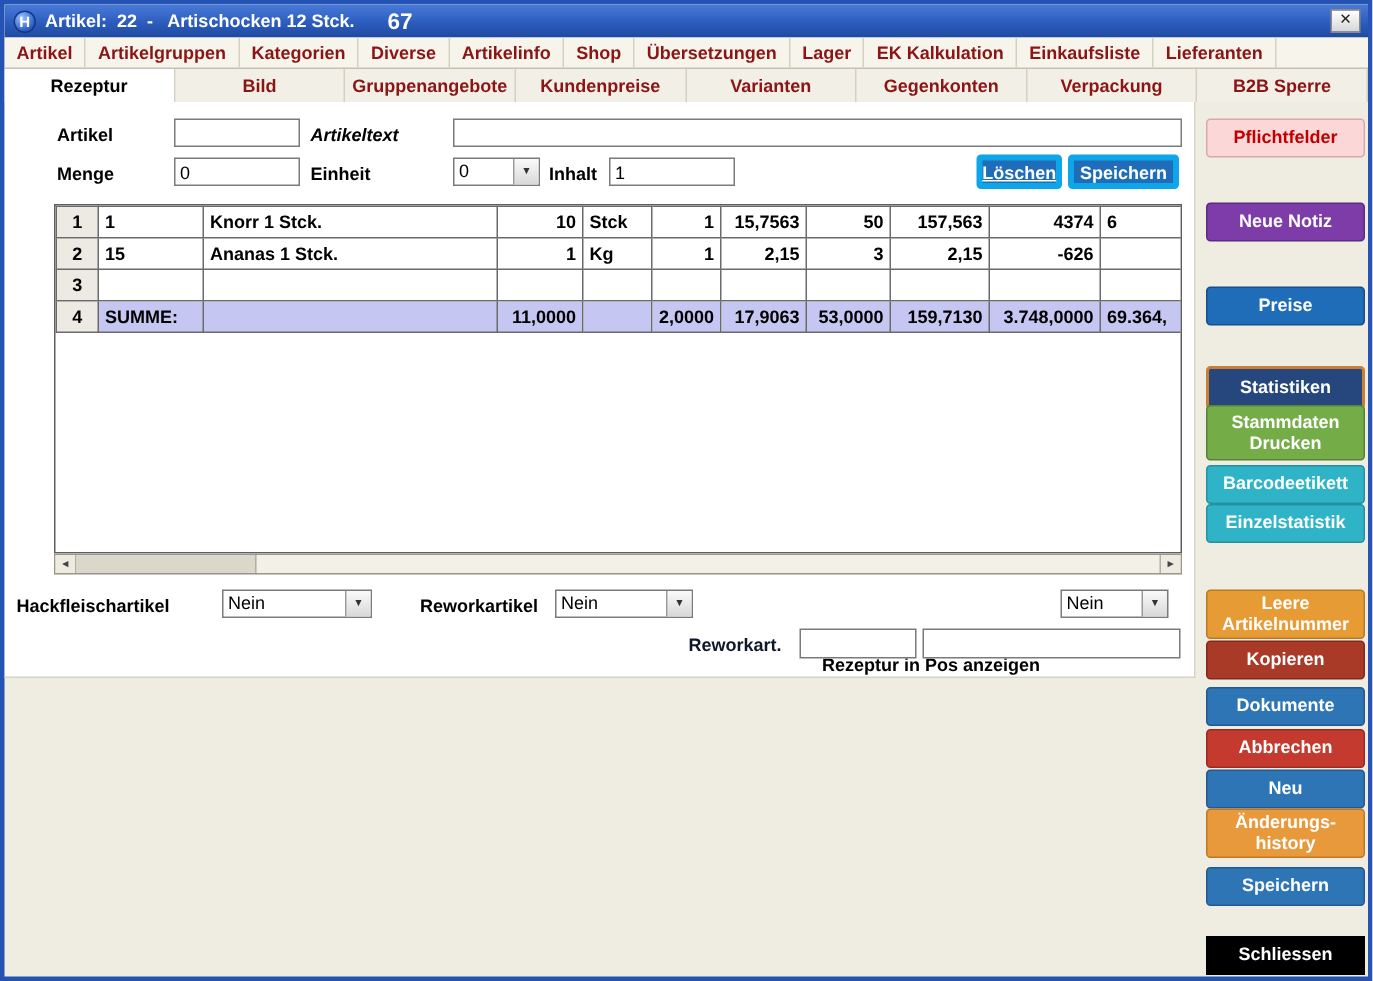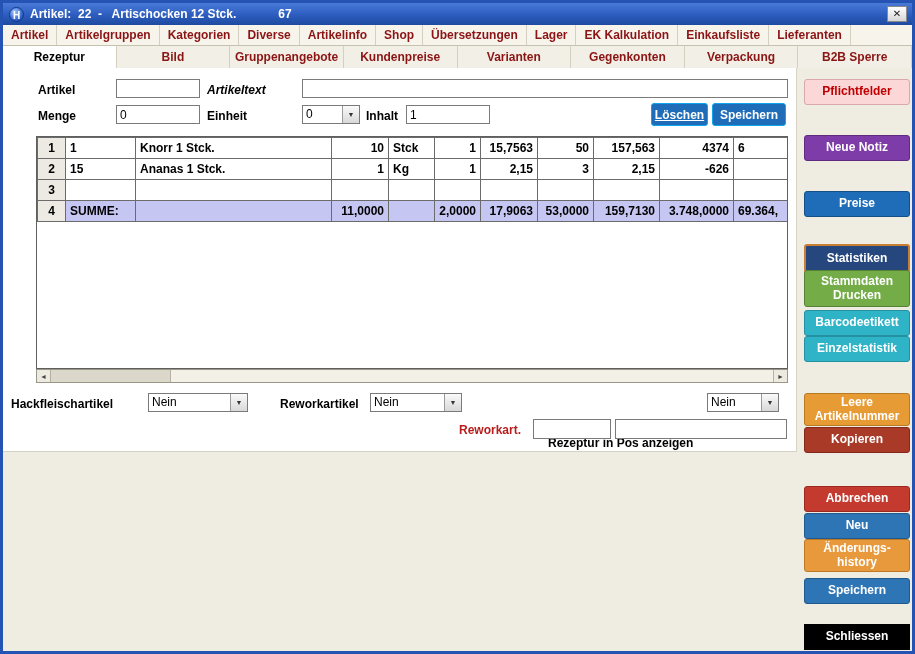--- a/index.html
+++ b/index.html
@@ -16,21 +16,21 @@
     background:linear-gradient(180deg,#4a7ad8 0%,#2c5cbe 55%,#1e4aa0 100%);
     display:flex;align-items:center;padding:0 6px;color:#fff;
   }
   .app-icon{
     width:15px;height:15px;border-radius:50%;
     background:radial-gradient(circle at 35% 30%,#9fc4ff,#2a5cc8 70%);
     color:#fff;font-size:10px;font-weight:bold;line-height:15px;text-align:center;
     margin-right:6px;border:1px solid #123a80;
   }
   .title-text{font-size:12px;font-weight:bold;white-space:pre;}
-  .title-count{font-size:12px;font-weight:bold;margin-left:42px;}
+  .title-count{font-size:15px;font-weight:bold;margin-left:22px;}
   .close-btn{
     position:absolute;right:5px;top:3px;width:20px;height:16px;
     background:linear-gradient(#ffffff,#d6d6d6);
     border:1px solid #8a8a8a;color:#222;font-size:10px;line-height:14px;
     text-align:center;cursor:pointer;
   }
   
   .tabs1{
     position:absolute;left:0;top:22px;right:0;height:21px;
     background:#f7f4ec;border-bottom:1px solid #c6c2b0;
@@ -66,21 +66,21 @@
     display:flex;align-items:stretch;cursor:pointer;
   }
   .combo .val{flex:1;font-size:12px;padding:1px 3px 0 3px;overflow:hidden;white-space:nowrap;}
   .combo .arrow{
     width:17px;background:linear-gradient(#fafafa,#d8d8d8);
     border-left:1px solid #9a9a9a;display:flex;align-items:center;justify-content:center;
     font-size:7px;color:#333;
   }
   .fbtn{
     position:absolute;background:#1f6cb8;color:#fff;font-weight:bold;font-size:12px;
-    border:1px solid #0ea5e9;border-radius:3px;
+    border:4px solid #0ea5e9;border-radius:3px;
     display:flex;align-items:center;justify-content:center;cursor:pointer;
   }
   .fbtn .u{text-decoration:underline;}
   
   .grid{
     position:absolute;left:33px;top:133px;width:752px;height:233px;
     border:1px solid #5f5f5f;background:#fff;overflow:hidden;
   }
   table.rez{border-collapse:collapse;table-layout:fixed;width:750px;}
   table.rez th,table.rez td{
@@ -103,21 +103,21 @@
     background:#f3f0e8;border:1px solid #9a9688;display:flex;align-items:stretch;
   }
   .hs-arrow{
     width:14px;background:#edeadf;display:flex;align-items:center;justify-content:center;
     font-size:7px;color:#444;cursor:pointer;
   }
   .hs-arrow.left{border-right:1px solid #b5b1a2;}
   .hs-arrow.right{border-left:1px solid #b5b1a2;margin-left:auto;}
   .hs-thumb{width:120px;background:#dbd7ca;border-right:1px solid #b5b1a2;cursor:pointer;}
   
-  .blue-label{color:#b91c1c;}
+  .blue-label{color:#0f172a;}
   
   .sbtn{
     position:absolute;left:801px;width:106px;border-radius:3px;color:#fff;
     font-weight:bold;font-size:12px;display:flex;align-items:center;justify-content:center;
     text-align:center;line-height:1.12;cursor:pointer;border:1px solid rgba(0,0,0,.25);
     padding:12px 2px;
   }
   #sb-pflichtfelder{top:76px;height:24px;background:#fbd7d8;color:#c00000;border:1px solid #d8a8aa;}
   #sb-neue-notiz{top:132px;height:25px;background:#7d3ca8;border-color:#5e2b80;}
   #sb-preise{top:188px;height:25px;background:#1f6cb8;border-color:#174f88;}
@@ -296,19 +296,20 @@
 
   <div class="sbtn" id="sb-pflichtfelder">Pflichtfelder</div>
   <div class="sbtn" id="sb-neue-notiz">Neue Notiz</div>
   <div class="sbtn" id="sb-preise">Preise</div>
   <div class="sbtn" id="sb-statistiken">Statistiken</div>
   <div class="sbtn" id="sb-stammdaten">Stammdaten Drucken</div>
   <div class="sbtn" id="sb-barcode">Barcodeetikett</div>
   <div class="sbtn" id="sb-einzel">Einzelstatistik</div>
   <div class="sbtn" id="sb-leere">Leere Artikelnummer</div>
   <div class="sbtn" id="sb-kopieren">Kopieren</div>
+  <div class="sbtn" id="sb-dokumente">Dokumente</div>
   <div class="sbtn" id="sb-abbrechen">Abbrechen</div>
   <div class="sbtn" id="sb-neu">Neu</div>
   <div class="sbtn" id="sb-aenderung">Änderungs-history</div>
   <div class="sbtn" id="sb-speichern">Speichern</div>
   <div class="sbtn" id="sb-schliessen">Schliessen</div>
 
 </div>
 
 </body></html>

